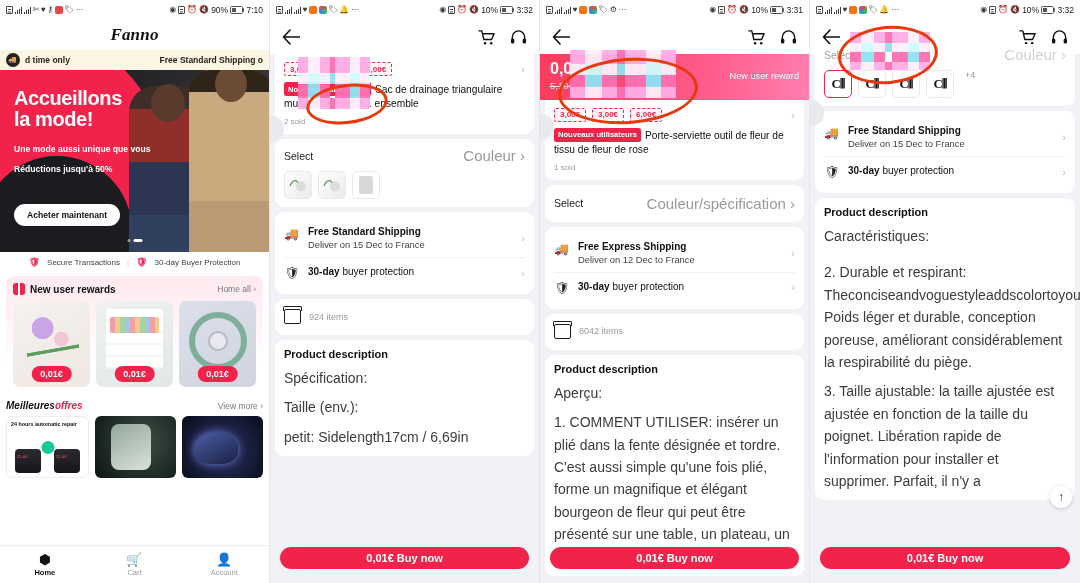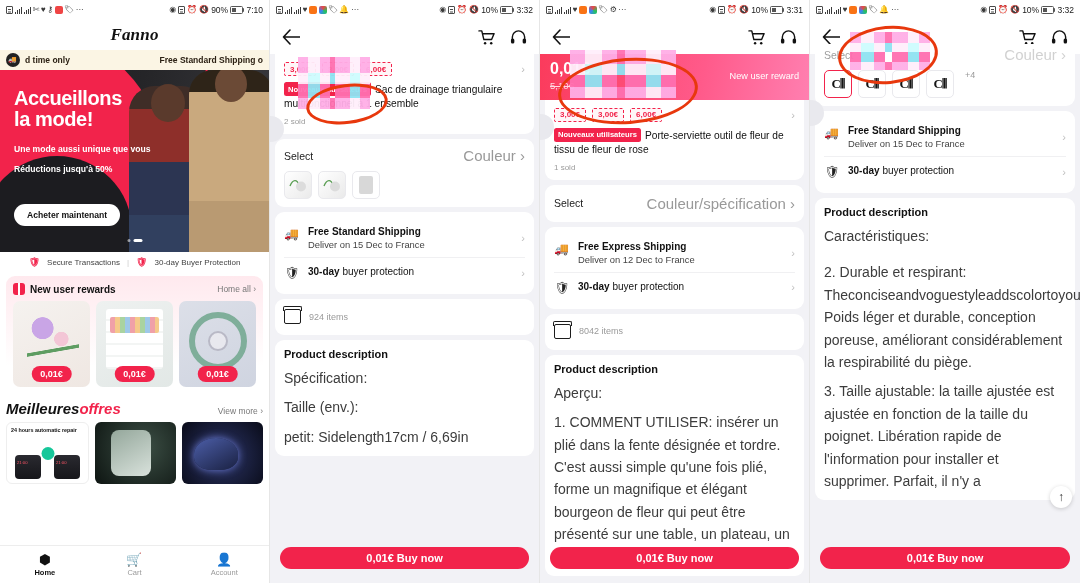--- a/index.html
+++ b/index.html
@@ -115,21 +115,21 @@
   .fridge::after{content:"";position:absolute;left:4px;right:4px;top:8px;height:16px;
     background:repeating-linear-gradient(90deg,#f0a0a8 0 5px,#f5c98a 5px 10px,#a9d3a0 10px 15px,#9ec8e8 15px 20px);
     border-radius:2px;box-shadow:0 26px 0 repeat;}
   .brace{position:absolute;left:50%;top:50%;transform:translate(-50%,-55%);
     width:58px;height:58px;border-radius:50%;
     border:6px solid #7fae9a;}
   .brace::after{content:"";position:absolute;left:50%;top:50%;transform:translate(-50%,-50%);
     width:16px;height:16px;border-radius:50%;background:#e8e8ee;border:2px solid #b9b9c6;}
   .offers { margin:4px 6px 0; }
   .of-head { display:flex;align-items:baseline;justify-content:space-between;margin-bottom:5px; }
-  .of-t { font-size:15px;font-weight:800;font-style:italic;color:#111; }
+  .of-t { font-size:10px;font-weight:800;font-style:italic;color:#111; }
   .of-t i { color:#f2234b; font-style:italic; }
   .of-all { font-size:8.5px;color:#777; }
   .of-row { display:flex; gap:6px; }
   .of-card{flex:1;height:62px;border-radius:6px;overflow:hidden;position:relative;}
   .o1{background:#fff;border:1px solid #eee;}
   .o1 .ttl{position:absolute;top:4px;left:4px;font-size:5.4px;font-weight:800;color:#111;}
   .o1 .w{position:absolute;bottom:4px;width:26px;height:24px;border-radius:4px;
     background:linear-gradient(180deg,#2a2a30,#16161a);}
   .o1 .w.a{left:8px;} .o1 .w.b{right:8px;}
   .o1 .w::after{content:"21:00";position:absolute;left:2px;top:5px;font-size:4.2px;color:#f56;}

